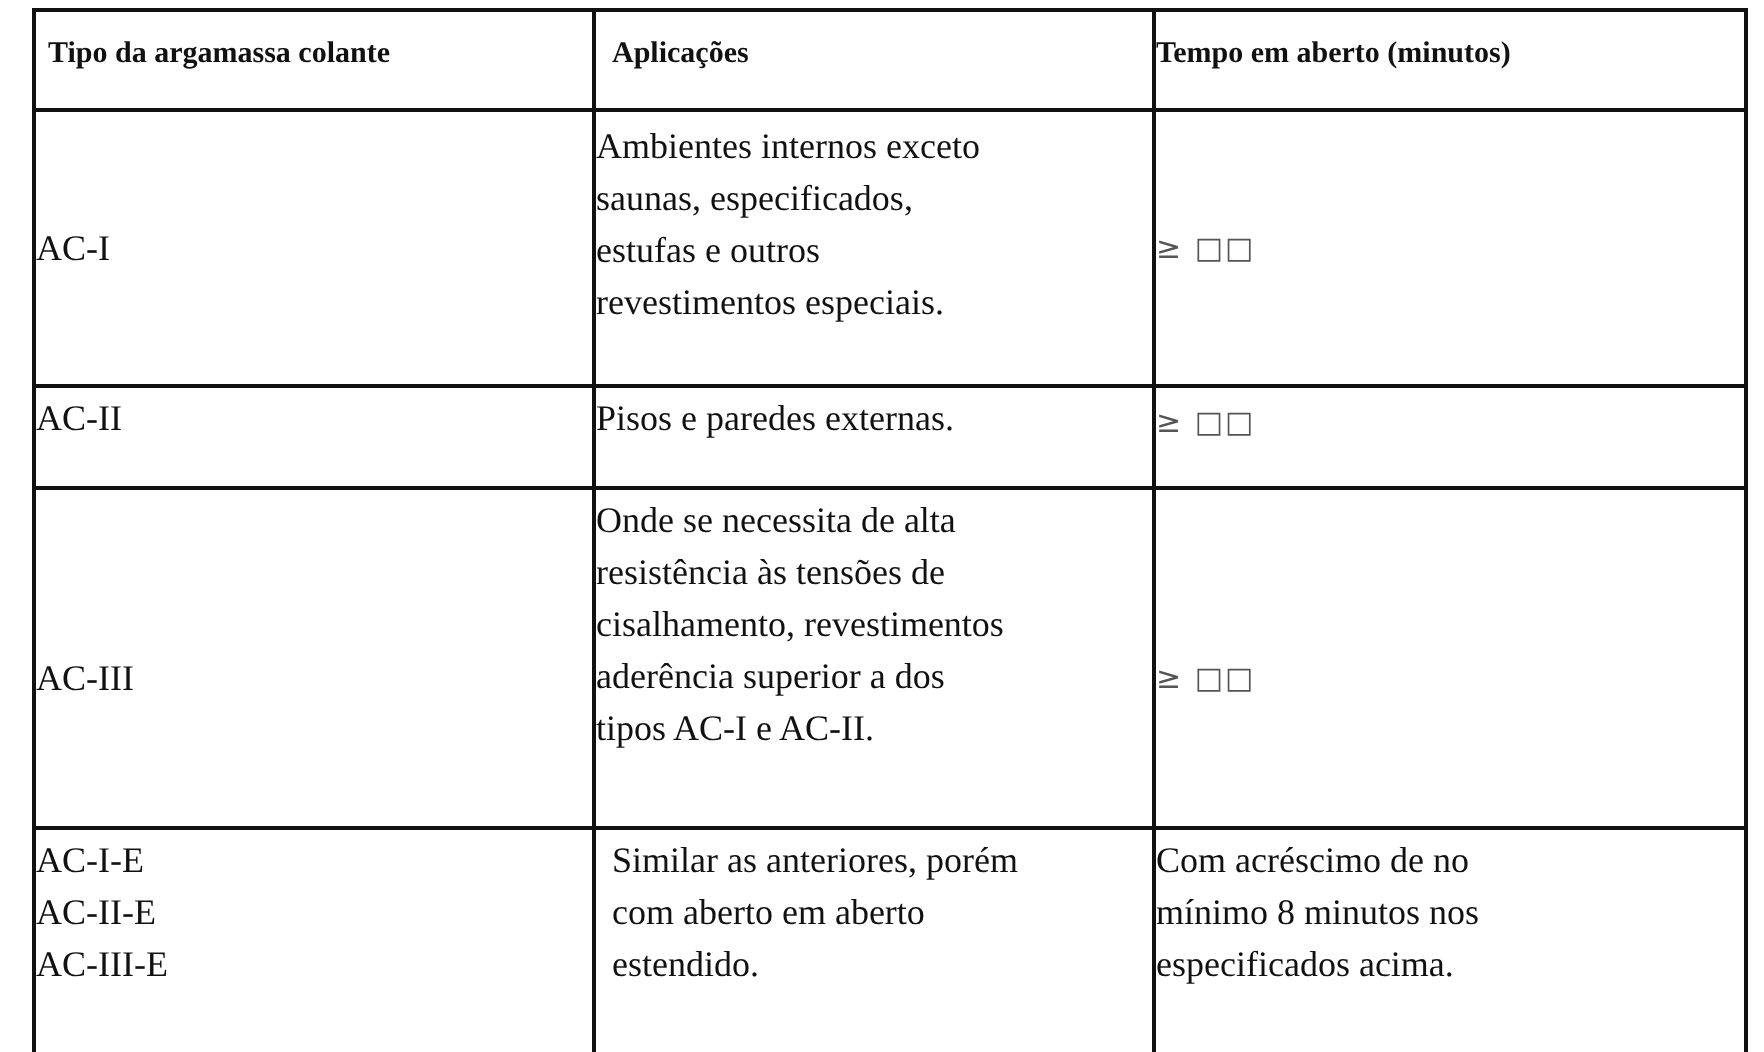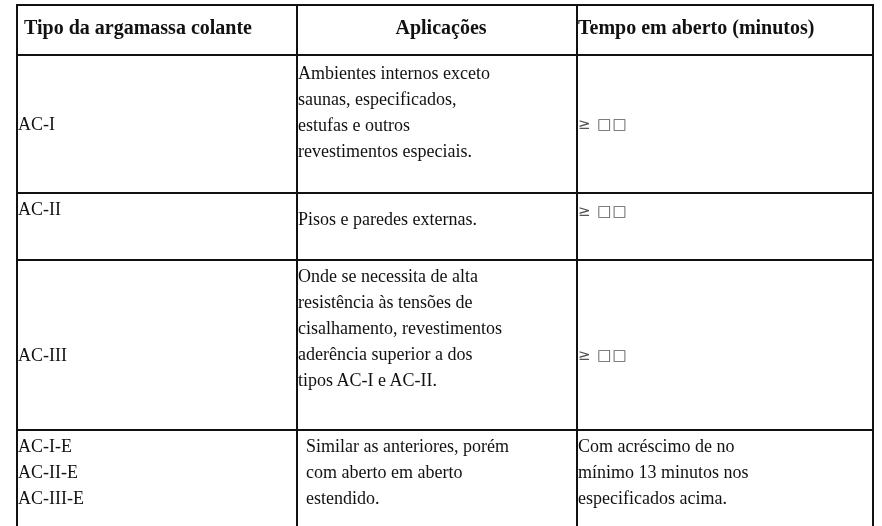--- a/index.html
+++ b/index.html
@@ -1,23 +1,23 @@
 <!DOCTYPE html>
 <html><head>
 <meta charset="utf-8">
 <style>
   html, body { margin:0; padding:0; background:#ffffff; }
   body { width:882px; height:526px; position:relative; overflow:hidden;
          font-family:"Liberation Serif", serif; color:#111; }
   table { position:absolute; left:16px; top:4px; width:856px; border-collapse:collapse; table-layout:fixed; }
   td, th { border:2px solid #111; padding:0; vertical-align:top; text-align:left;
            font-size:18px; line-height:26px; }
-  th { font-weight:bold; font-size:20px; padding-top:8px; }
+  th { font-weight:bold; font-size:15px; padding-top:8px; }
   th.c1 { text-align:left; padding-left:6px; }
-  th.c2 { text-align:center; padding-left:8px; }
+  th.c2 { text-align:left; padding-left:8px; }
   col.c1 { width:280px; } col.c2 { width:280px; } col.c3 { width:296px; }
   .mid { vertical-align:middle; }
   .sym { color:#555; font-family:"DejaVu Sans", sans-serif; font-size:15px; letter-spacing:1px; }
   .left { text-align:left; padding-left:8px;margin-left:40px; }
   .line { display:block; }
 </style>
 </head>
 <body>
 
 <table>
@@ -41,25 +41,25 @@
       <span class="line">Ambientes internos exceto</span>
       <span class="line">saunas, especificados,</span>
       <span class="line">estufas e outros</span>
       <span class="line">revestimentos especiais.</span>
     </td>
     <td class="mid">
       <span class="line sym">≥ □□</span>
     </td>
   </tr>
 
-  <tr style="height:67px">
+  <tr style="height:51px">
     <td style="padding-top:2px">
       <span class="line">AC-II</span>
     </td>
-    <td style="padding-top:12px">
+    <td style="padding-top:2px">
       <span class="line">Pisos e paredes externas.</span>
     </td>
     <td style="padding-top:4px">
       <span class="line sym">≥ □□</span>
     </td>
   </tr>
 
   <tr style="height:170px">
     <td style="vertical-align:middle;padding-top:20px">
       <span class="line">AC-III</span>
@@ -82,18 +82,18 @@
       <span class="line">AC-II-E</span>
       <span class="line">AC-III-E</span>
     </td>
     <td class="left" style="padding-top:2px">
       <span class="line">Similar as anteriores, porém</span>
       <span class="line">com aberto em aberto</span>
       <span class="line">estendido.</span>
     </td>
     <td style="padding-top:2px">
       <span class="line">Com acréscimo de no</span>
-      <span class="line">mínimo 13 minutos nos</span>
+      <span class="line">mínimo 8 minutos nos</span>
       <span class="line">especificados acima.</span>
     </td>
   </tr>
 </tbody>
   </table>
 
 </body></html>

